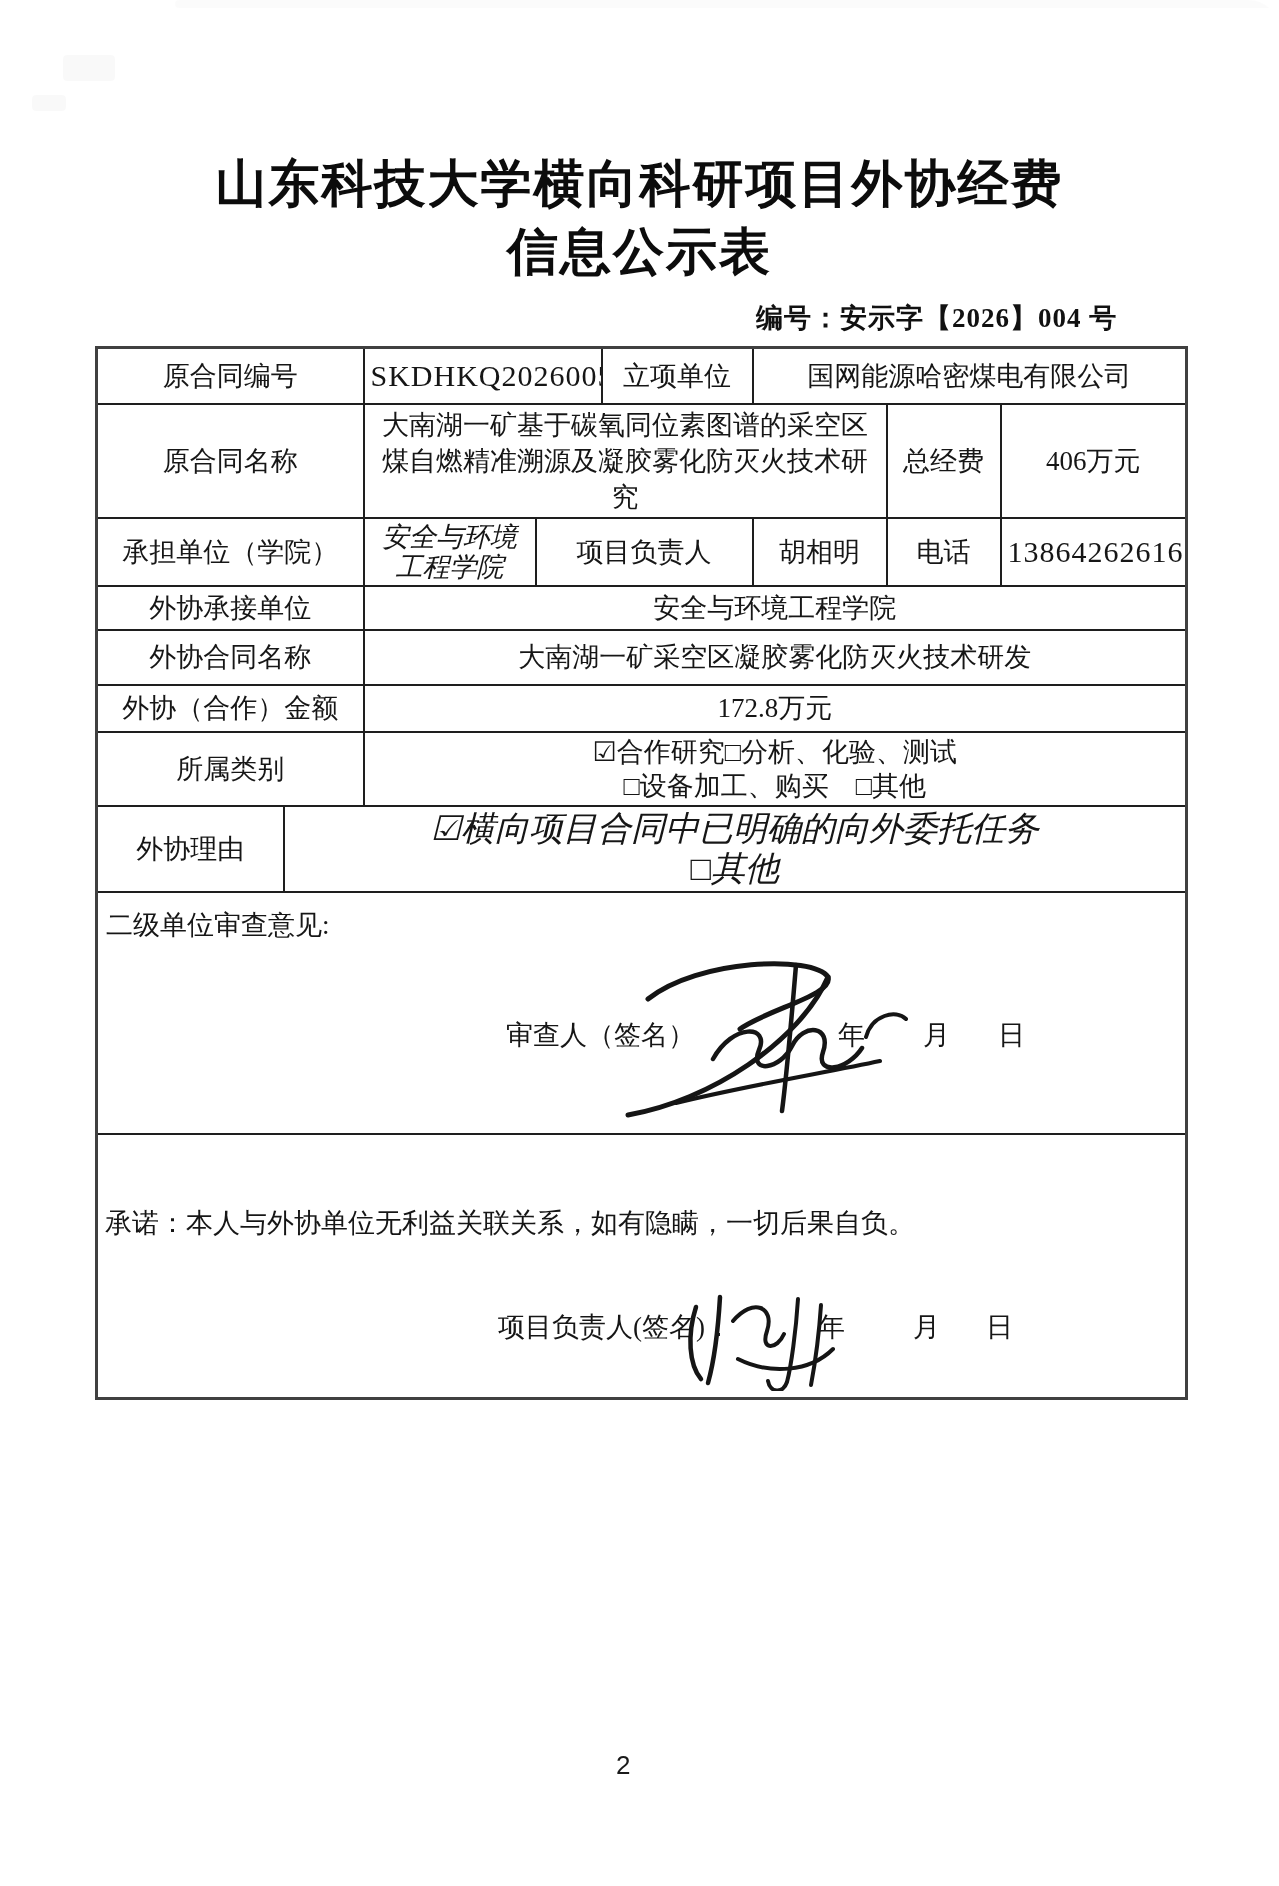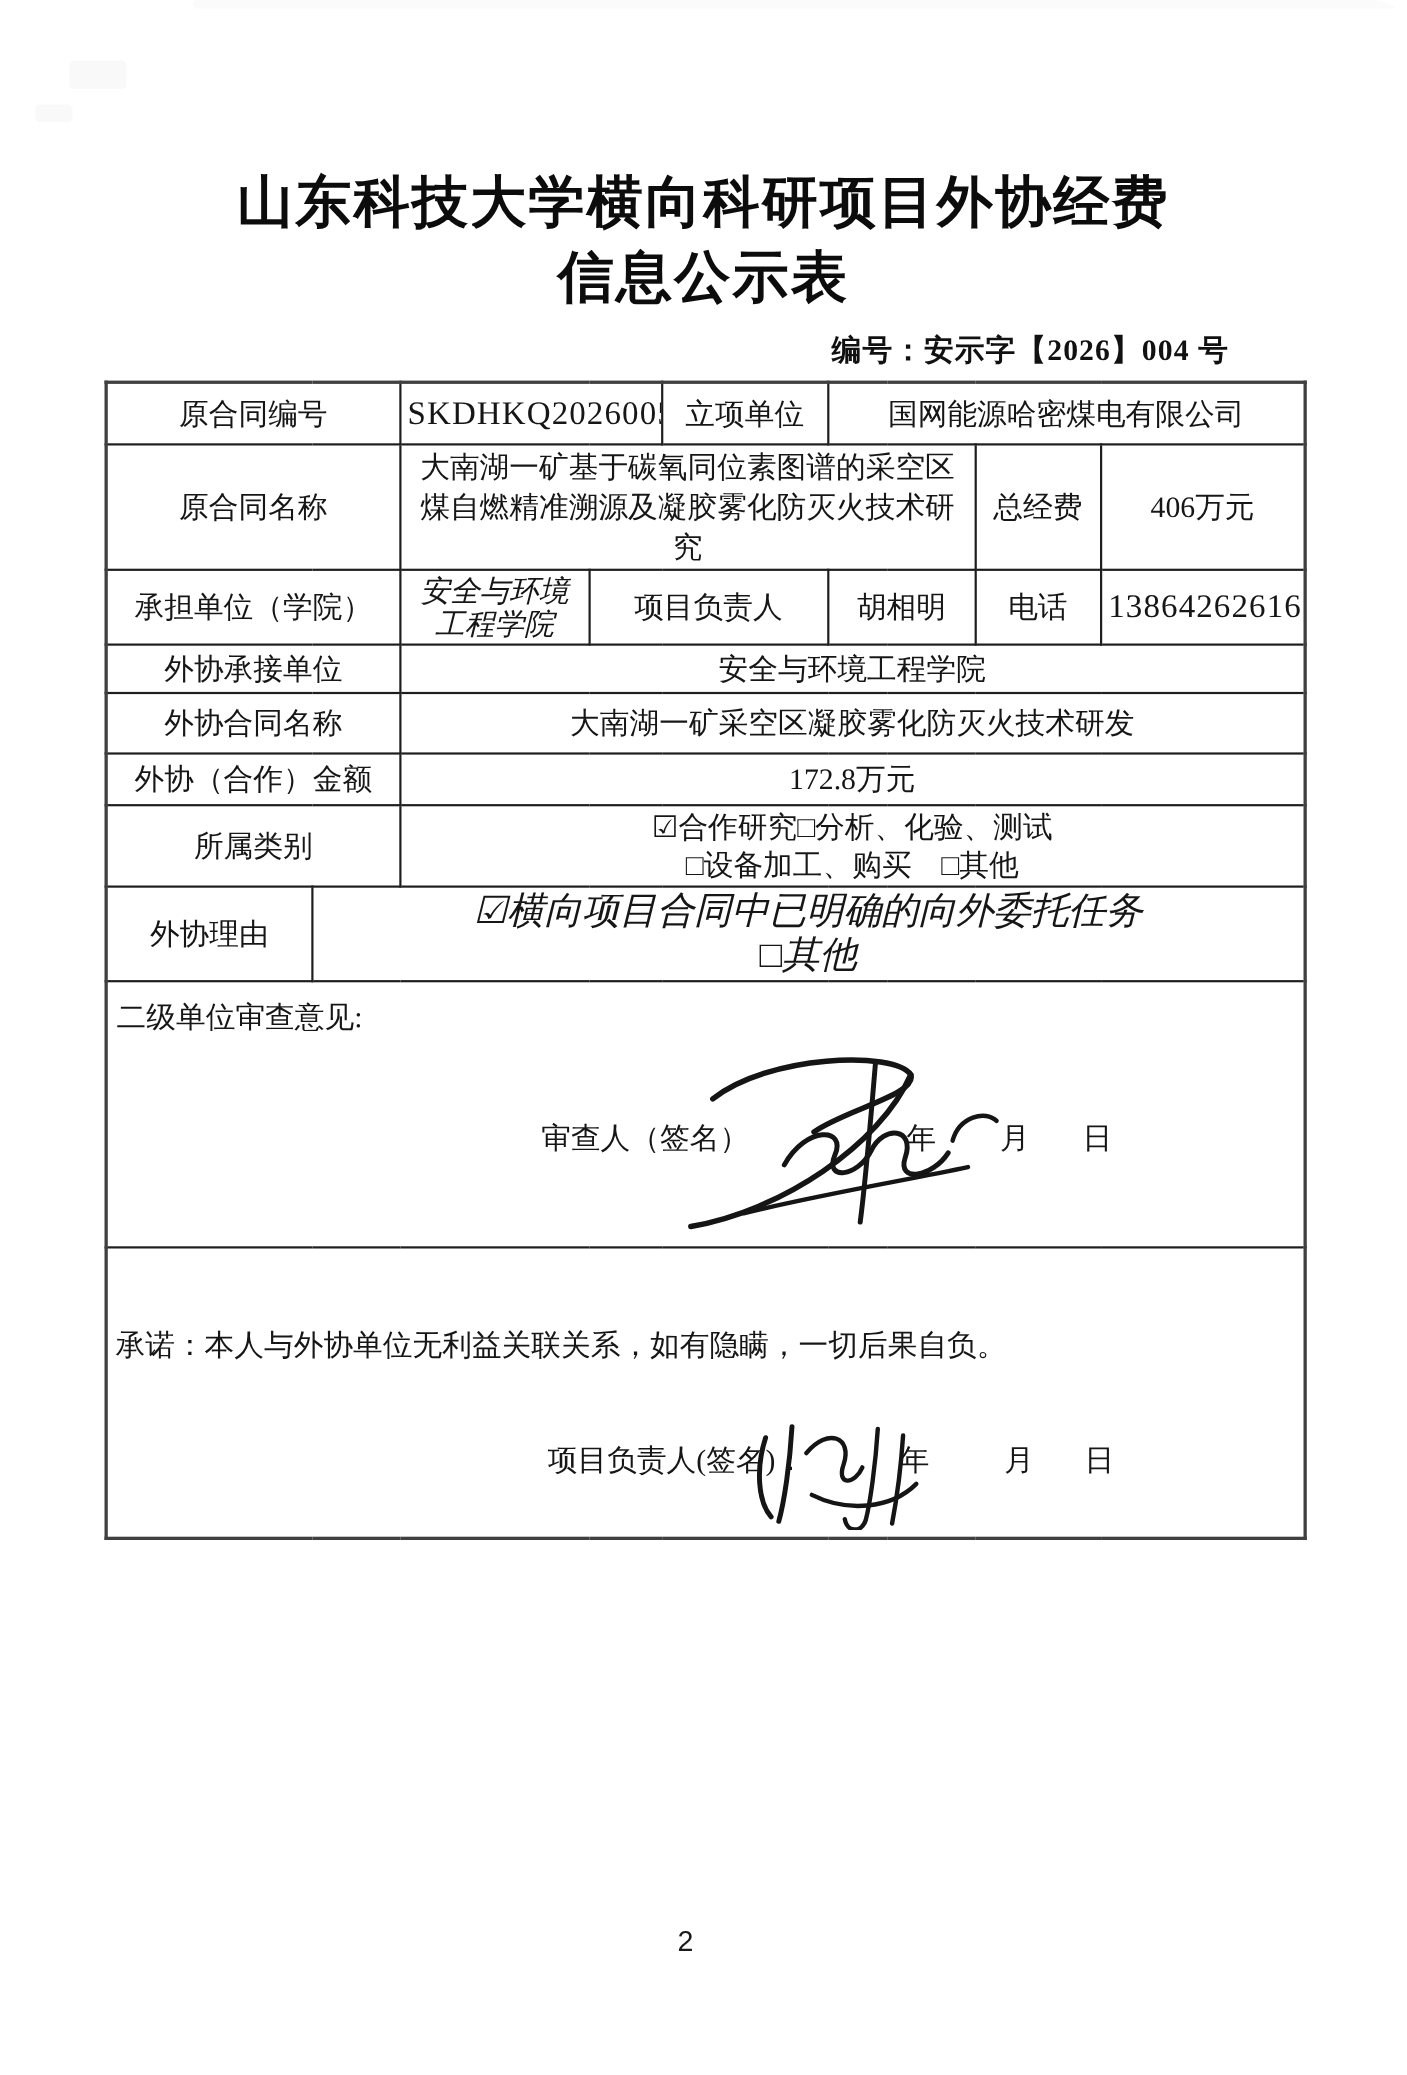--- a/index.html
+++ b/index.html
@@ -24,21 +24,21 @@
            padding:2px 6px;overflow:hidden;}
   .latin{font-size:30px;letter-spacing:1px;}
   .name-cell{line-height:36px;padding:2px 8px;}
   .college{line-height:30px;font-style:italic;}
   .college span{display:inline-block;max-width:148px;}
   .opts{text-align:left;padding-left:26px;line-height:34px;}
   .opts2{text-align:left;padding-left:60px;line-height:40px;font-size:34px;font-style:italic;}
   .section{position:relative;text-align:left;padding:0;}
   .sec-heading{position:absolute;left:8px;top:14px;font-size:27px;}
   .sign-line{position:absolute;font-size:27px;white-space:nowrap;}
-  .sl1{left:394px;top:124px;}
+  .sl1{left:408px;top:124px;}
   .sl2{left:400px;top:174px;}
   .sl1 .yr{margin-left:143px;} .sl1 .mo{margin-left:58px;} .sl1 .dy{margin-left:48px;}
   .sl2 .yr{margin-left:86px;}  .sl2 .mo{margin-left:68px;} .sl2 .dy{margin-left:46px;}
   .commit{position:absolute;left:7px;top:70px;font-size:27px;white-space:nowrap;}
   .sig{position:absolute;}
   .sig path{fill:none;stroke:#151515;stroke-linecap:round;stroke-linejoin:round;}
   .sig1{left:520px;top:58px;width:315px;height:180px;}
   .flo1{left:762px;top:110px;width:52px;height:44px;}
   .sig2{left:580px;top:154px;width:175px;height:102px;}
   .pageno{position:absolute;left:616px;top:1750px;font-size:26px;

